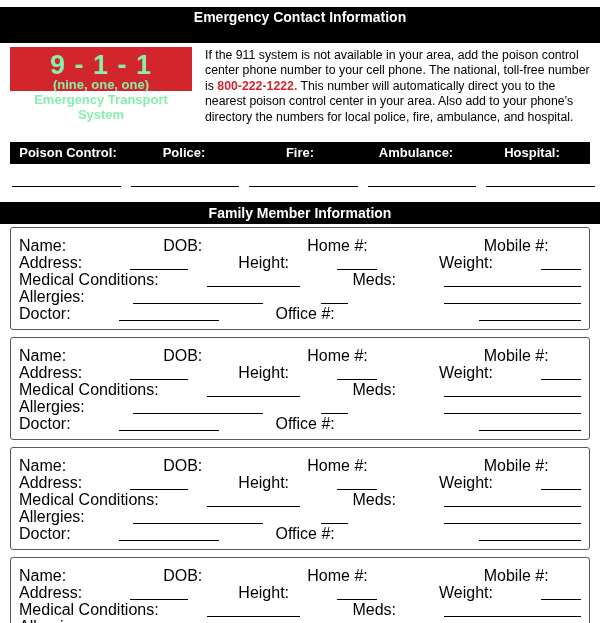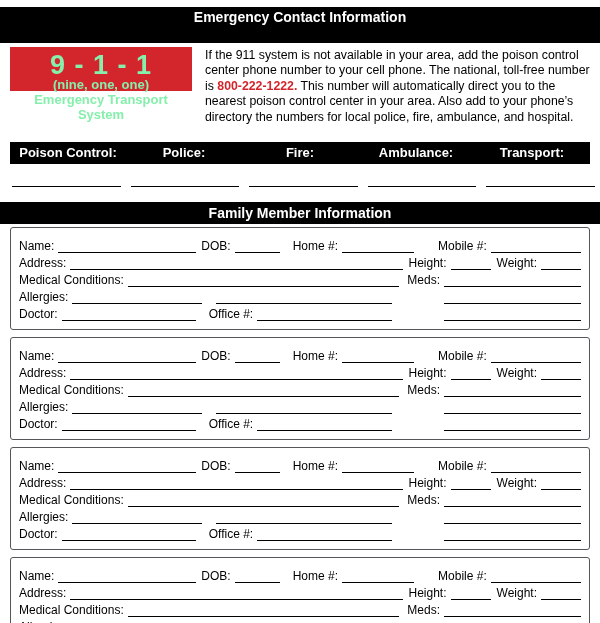--- a/index.html
+++ b/index.html
@@ -40,28 +40,28 @@
     font-size:13px;height:22px;line-height:22px;text-align:center;
   }
   .contact-lines{display:flex;gap:10px;margin:22px 5px 0 12px;}
   .contact-line{flex:1;height:2px;border-top:1.5px solid #000;}
 
   .member{
     margin:7px 10px 0 10px;border:1px solid var(--border-gray);
     border-radius:3px;padding:7px 8px 9px 8px;height:103px;
   }
   .member.first{margin-top:3px;}
-  .frow{display:flex;align-items:flex-end;height:17.2px;font-size:12px;}
+  .frow{display:flex;align-items:flex-end;height:17.2px;font-size:16px;gap:44px;}
   .lbl{white-space:nowrap;padding-right:4px;line-height:14px;}
   .line{border-bottom:1.3px solid #000;height:13px;display:block;}
   .grow{flex:1;}
   .w138{width:138px;} .w45{width:45px;} .w72{width:72px;}
   .w40{width:40px;} .w137{width:137px;} .w130{width:130px;} .w134{width:134px;}
   .ml13{margin-left:13px;} .ml17{margin-left:5px;} .ml24{margin-left:24px;}
-  .ml14{margin-left:14px;} .ml6{margin-left:6px;}
+  .ml14{margin-left:14px;} .ml6{margin-left:18px;}
   .mr6{margin-right:6px;} .mr8{margin-right:8px;} .mr52{margin-right:52px;}
 </style>
 </head>
 <body>
 
 <div class="bar top">
   <span>Emergency Contact Information</span>
 </div>
 
 <div class="intro">
@@ -71,21 +71,21 @@
     <div class="sub">Emergency Transport System</div>
   </div>
   <p class="instructions"><span>If the 911 system is not available in your area, add the poison control center phone number to your cell phone. The national, toll-free number is </span><span class="phone-red">800-222-1222.</span><span> This number will automatically direct you to the nearest poison control center in your area. Also add to your phone’s directory the numbers for local police, fire, ambulance, and hospital.</span></p>
 </div>
 
 <div class="contact-boxes">
   <div class="contact-box">Poison Control:</div>
   <div class="contact-box">Police:</div>
   <div class="contact-box">Fire:</div>
   <div class="contact-box">Ambulance:</div>
-  <div class="contact-box">Transport:</div>
+  <div class="contact-box">Hospital:</div>
 </div>
 
 <div class="contact-lines">
   <div class="contact-line"></div>
   <div class="contact-line"></div>
   <div class="contact-line"></div>
   <div class="contact-line"></div>
   <div class="contact-line"></div>
 </div>
 

